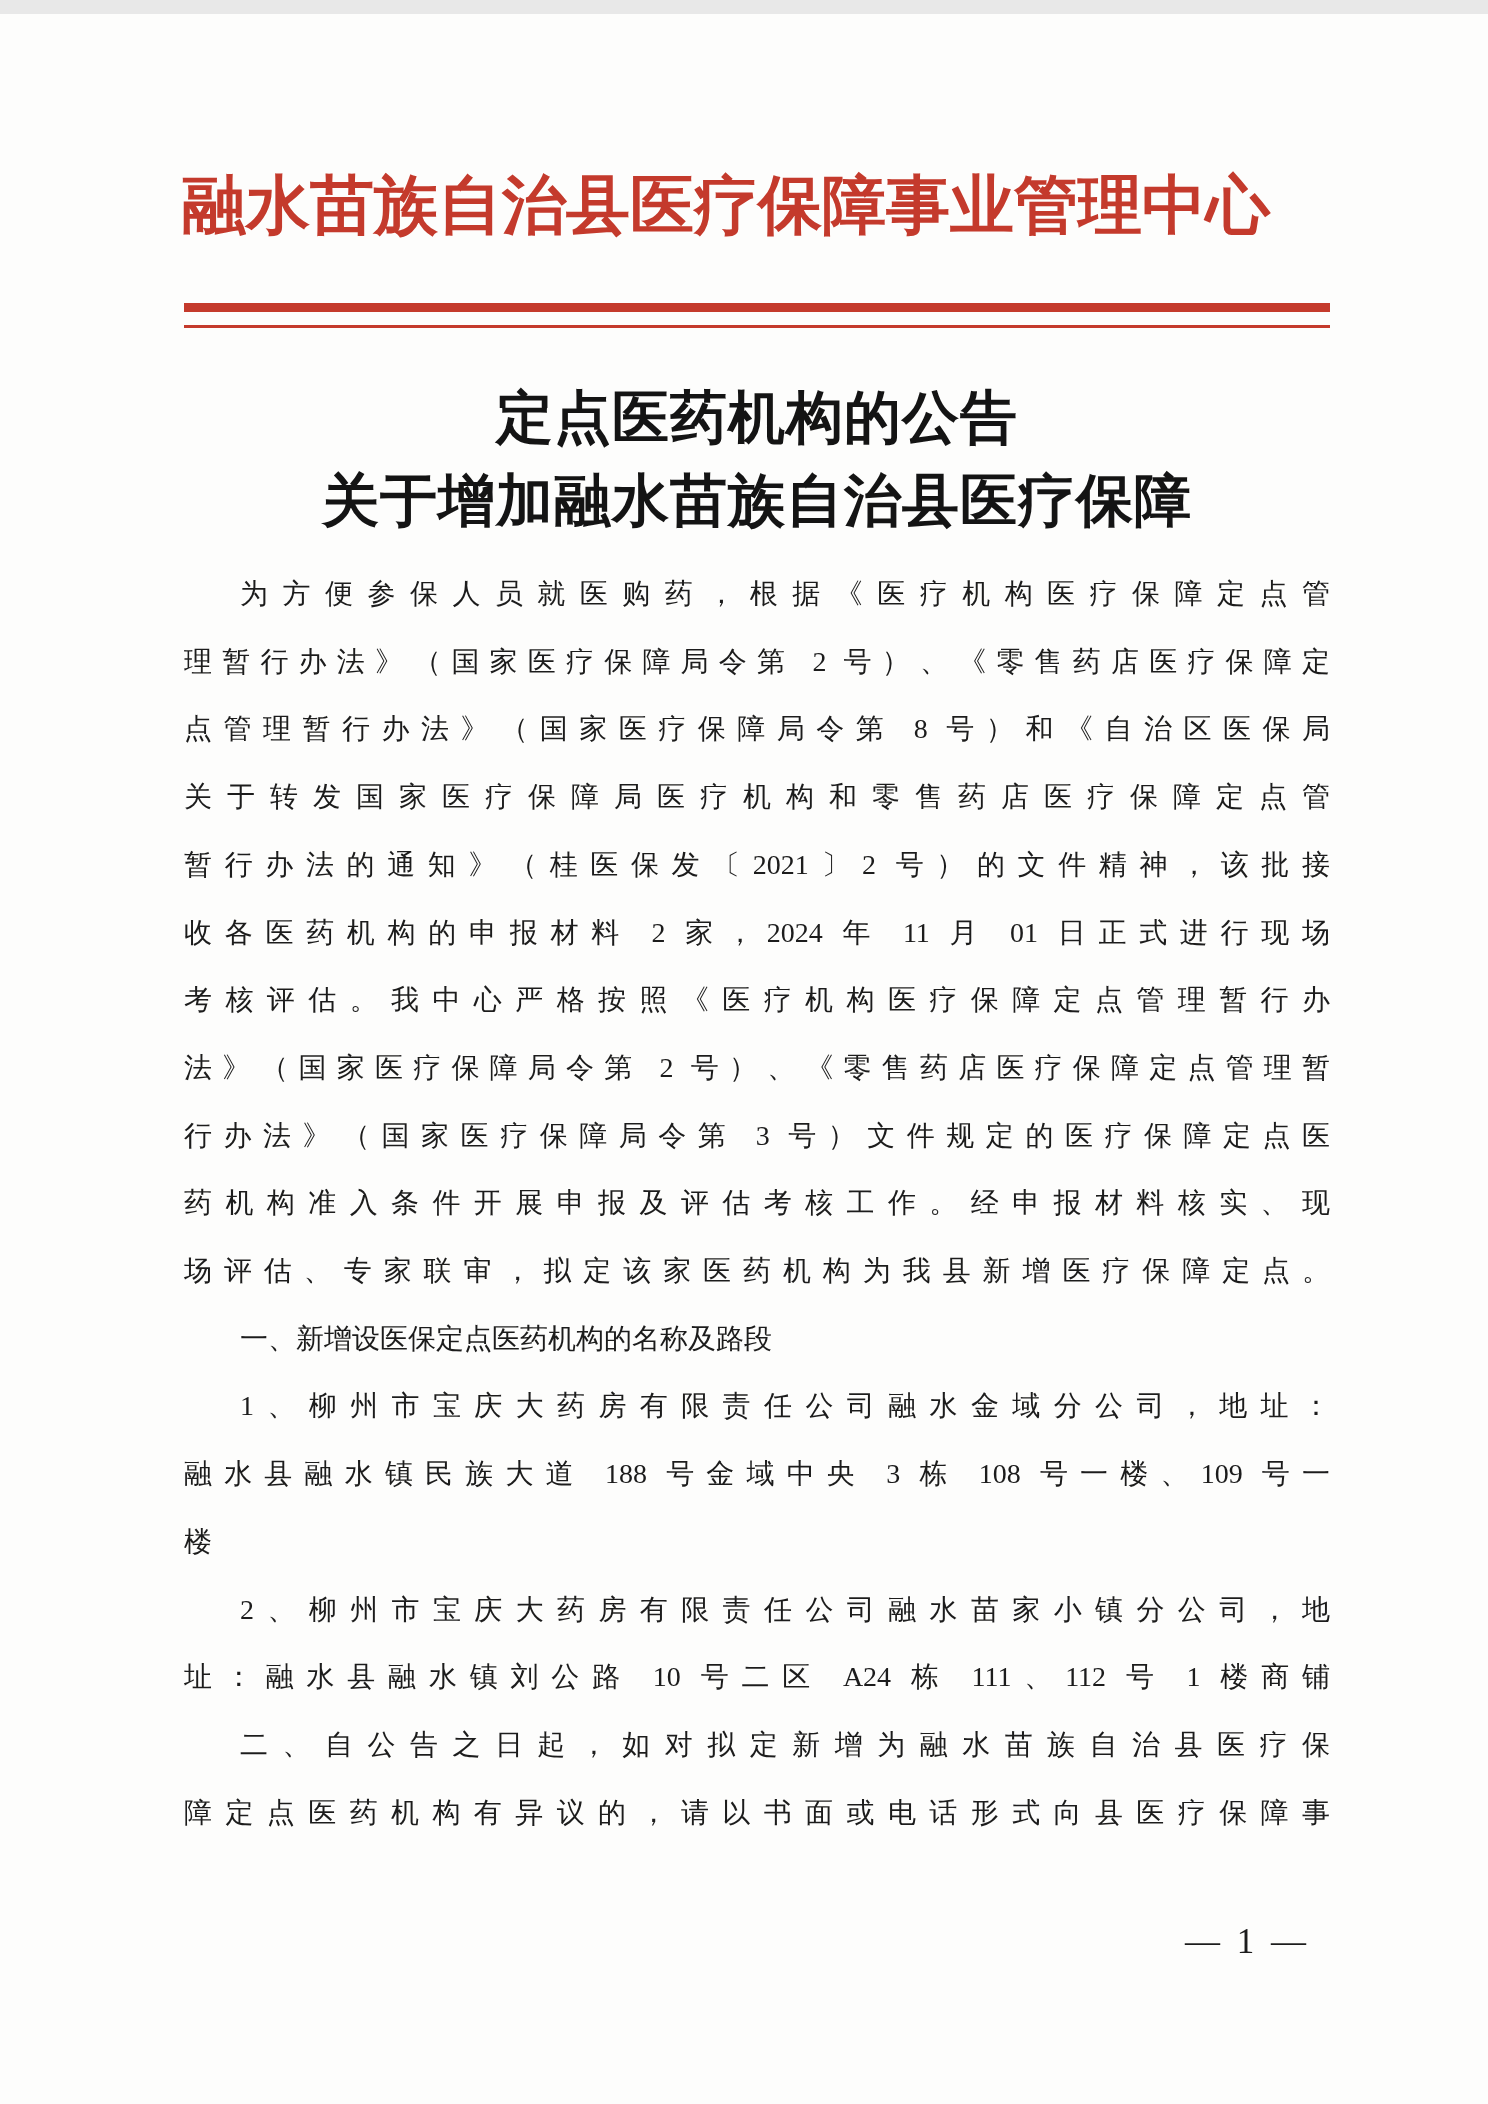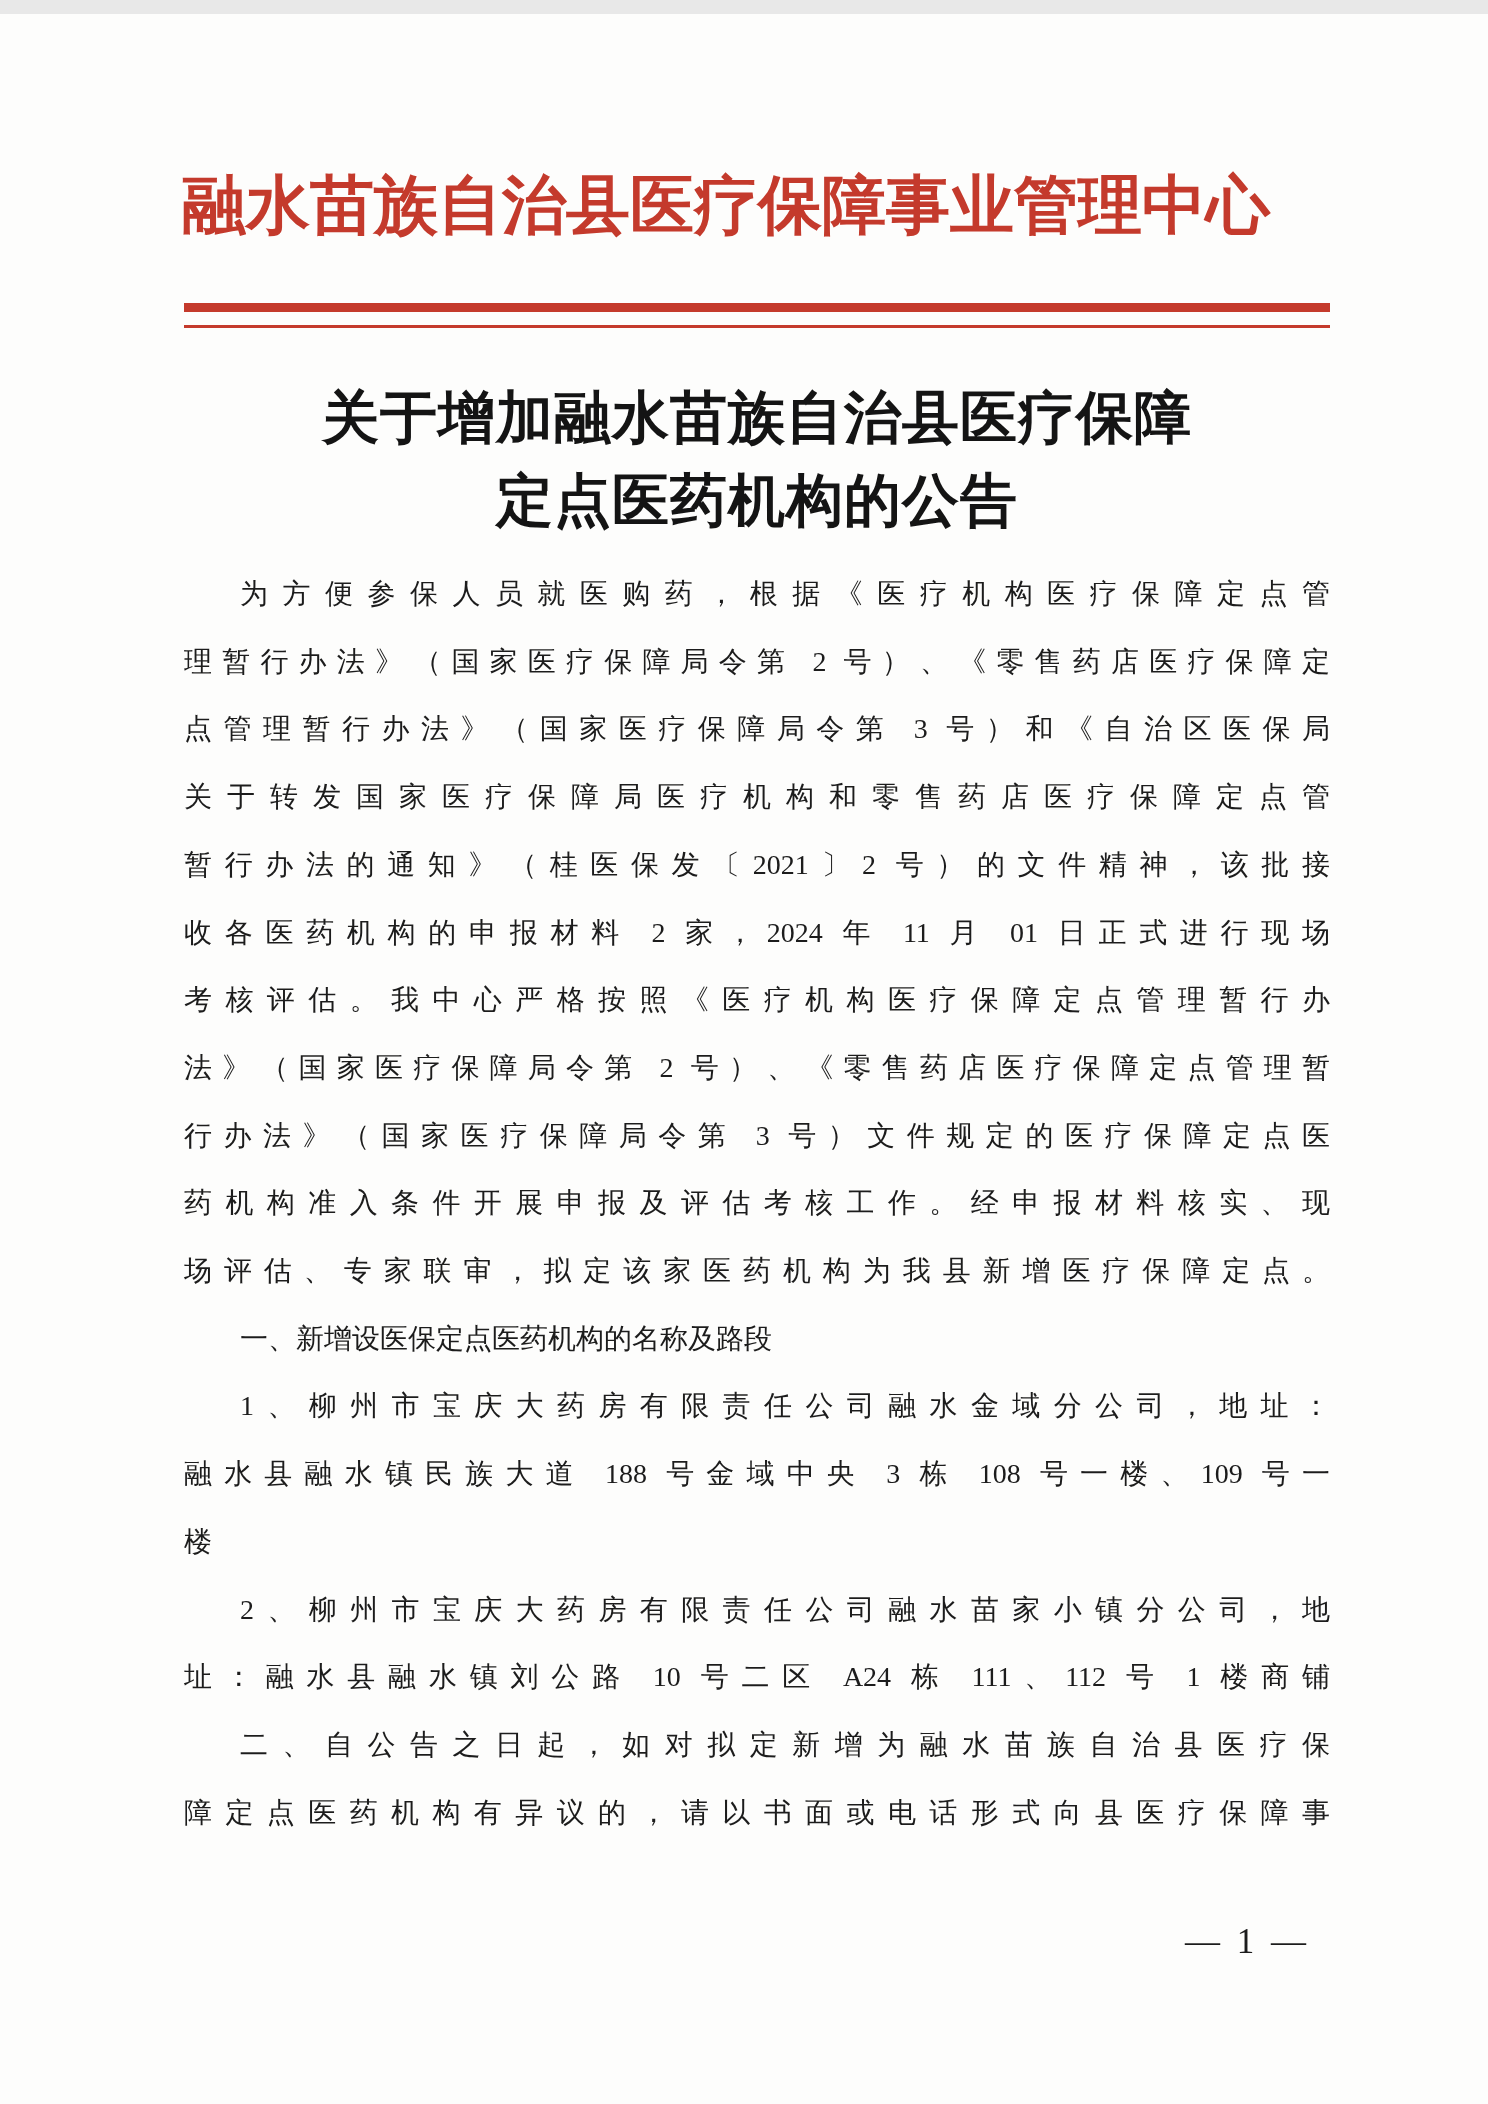--- a/index.html
+++ b/index.html
@@ -93,28 +93,28 @@
 <body>
 
 <div class="page">
 
   <div class="letterhead">融水苗族自治县医疗保障事业管理中心</div>
 
   <div class="rule-thick"></div>
   <div class="rule-thin"></div>
 
   <div class="doc-title">
+    <div>定点医药机构的公告</div>
     <div>关于增加融水苗族自治县医疗保障</div>
-    <div>定点医药机构的公告</div>
   </div>
 
   <div class="body-text">
       <div class="line indent fill">为方便参保人员就医购药，根据《医疗机构医疗保障定点管</div>
       <div class="line fill">理暂行办法》（国家医疗保障局令第 2 号）、《零售药店医疗保障定</div>
-      <div class="line fill">点管理暂行办法》（国家医疗保障局令第 3 号）和《自治区医保局</div>
+      <div class="line fill">点管理暂行办法》（国家医疗保障局令第 8 号）和《自治区医保局</div>
       <div class="line fill">关于转发国家医疗保障局医疗机构和零售药店医疗保障定点管</div>
       <div class="line fill">暂行办法的通知》（桂医保发〔2021〕2 号）的文件精神，该批接</div>
       <div class="line fill">收各医药机构的申报材料 2 家，2024 年 11 月 01 日正式进行现场</div>
       <div class="line fill">考核评估。我中心严格按照《医疗机构医疗保障定点管理暂行办</div>
       <div class="line fill">法》（国家医疗保障局令第 2 号）、《零售药店医疗保障定点管理暂</div>
       <div class="line fill">行办法》（国家医疗保障局令第 3 号）文件规定的医疗保障定点医</div>
       <div class="line fill">药机构准入条件开展申报及评估考核工作。经申报材料核实、现</div>
       <div class="line fill">场评估、专家联审，拟定该家医药机构为我县新增医疗保障定点。</div>
       <div class="line indent">一、新增设医保定点医药机构的名称及路段</div>
       <div class="line indent fill">1、柳州市宝庆大药房有限责任公司融水金域分公司，地址：</div>

